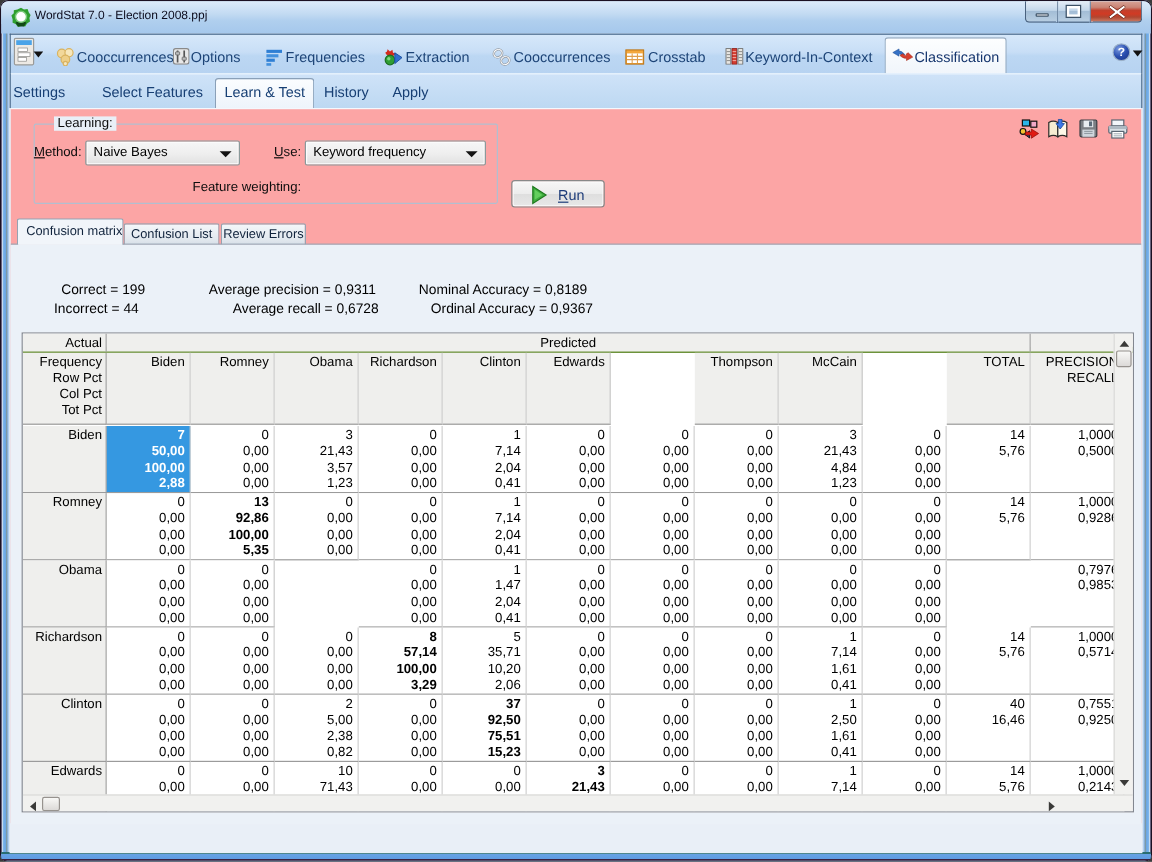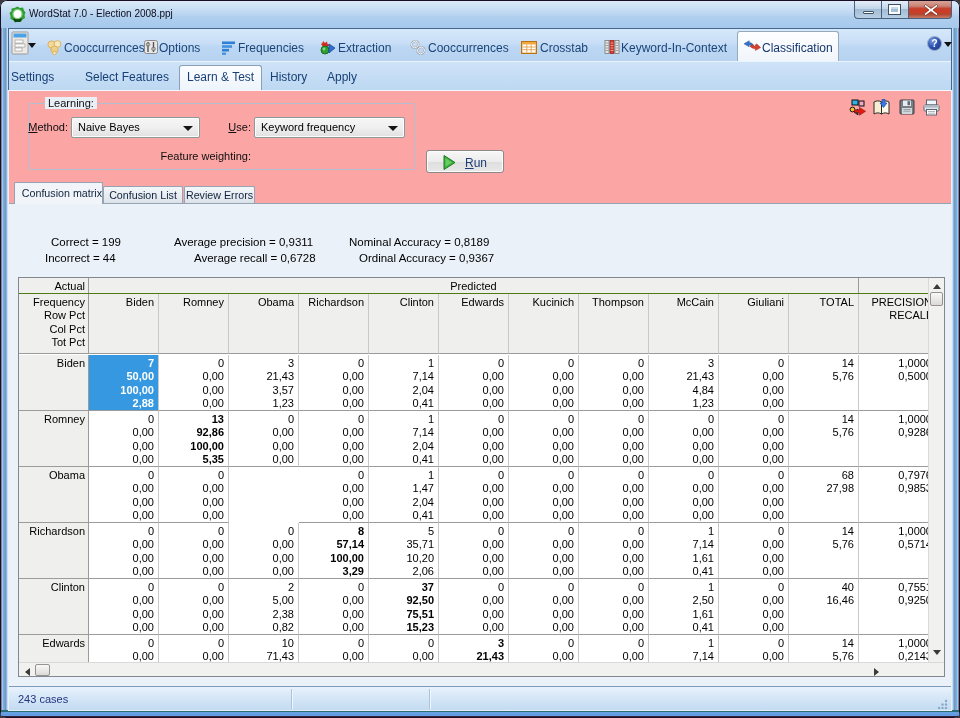--- a/index.html
+++ b/index.html
@@ -271,24 +271,22 @@
               <div>Row Pct</div>
               <div>Col Pct</div>
               <div>Tot Pct</div>
             </div>
 <div class="cell" style="left:70px">Biden</div>
 <div class="cell" style="left:140px">Romney</div>
 <div class="cell" style="left:210px">Obama</div>
 <div class="cell" style="left:280px">Richardson</div>
 <div class="cell" style="left:350px">Clinton</div>
 <div class="cell" style="left:420px">Edwards</div>
-<div class="cell" style="left:490px">Kucinich</div>
 <div class="cell" style="left:560px">Thompson</div>
 <div class="cell" style="left:630px">McCain</div>
-<div class="cell" style="left:700px">Giuliani</div>
 <div class="cell" style="left:770px">TOTAL</div>
 <div class="cell cp" style="left:840px">PRECISION<br>RECALL</div>
 </div>
 <div class="drow" style="top:77px">
 <div class="cell c0">Biden</div>
 <div class="cell dc sel" style="left:70px">
               <div>7</div>
               <div>50,00</div>
               <div>100,00</div>
               <div>2,88</div>
@@ -484,26 +482,20 @@
               <div>0,00</div>
               <div>0,00</div>
               <div>0,00</div>
             </div>
 <div class="cell dc" style="left:700px">
               <div>0</div>
               <div>0,00</div>
               <div>0,00</div>
               <div>0,00</div>
             </div>
-<div class="cell dc" style="left:770px">
-              <div>68</div>
-              <div>27,98</div>
-              <div></div>
-              <div></div>
-            </div>
 <div class="cell dc cp" style="left:840px">
               <div>0,7976</div>
               <div>0,9853</div>
               <div></div>
               <div></div>
             </div>
 </div>
 <div class="drow" style="top:245px">
 <div class="cell c0">Richardson</div>
 <div class="cell dc" style="left:70px">
@@ -723,29 +715,14 @@
 <div class="abs" style="left:4px;top:372px;width:0;height:0;border-left:4px solid transparent;border-right:4px solid transparent;border-top:5px solid #3a3a38"></div>
 </div>
 <div class="hscroll">
 <div class="abs" style="left:6px;top:5px;width:0;height:0;border-top:4px solid transparent;border-bottom:4px solid transparent;border-right:5px solid #3a3a38"></div>
 <div class="sthumb" style="left:16px;top:1px;width:15px;height:12px"></div>
 <div class="abs" style="left:855px;top:5px;width:0;height:0;border-top:4px solid transparent;border-bottom:4px solid transparent;border-left:5px solid #3a3a38"></div>
 </div>
 </div>
 
   </div>
-  <div class="statusbar">
-    <div class="txt">243 cases</div>
-    <div class="ssep" style="left:282px"></div>
-    <div class="ssep" style="left:420px"></div>
-    <svg class="abs" style="right:3px;top:12px" width="10" height="10">
-          <g fill="#8aa8c8">
-            <circle cx="8" cy="2" r="1.2"></circle>
-            <circle cx="8" cy="5.5" r="1.2"></circle>
-            <circle cx="8" cy="9" r="1.2"></circle>
-            <circle cx="4.5" cy="5.5" r="1.2"></circle>
-            <circle cx="4.5" cy="9" r="1.2"></circle>
-            <circle cx="1" cy="9" r="1.2"></circle>
-          </g>
-        </svg>
-  </div>
  </div>
 </div>
 
 </body></html>

